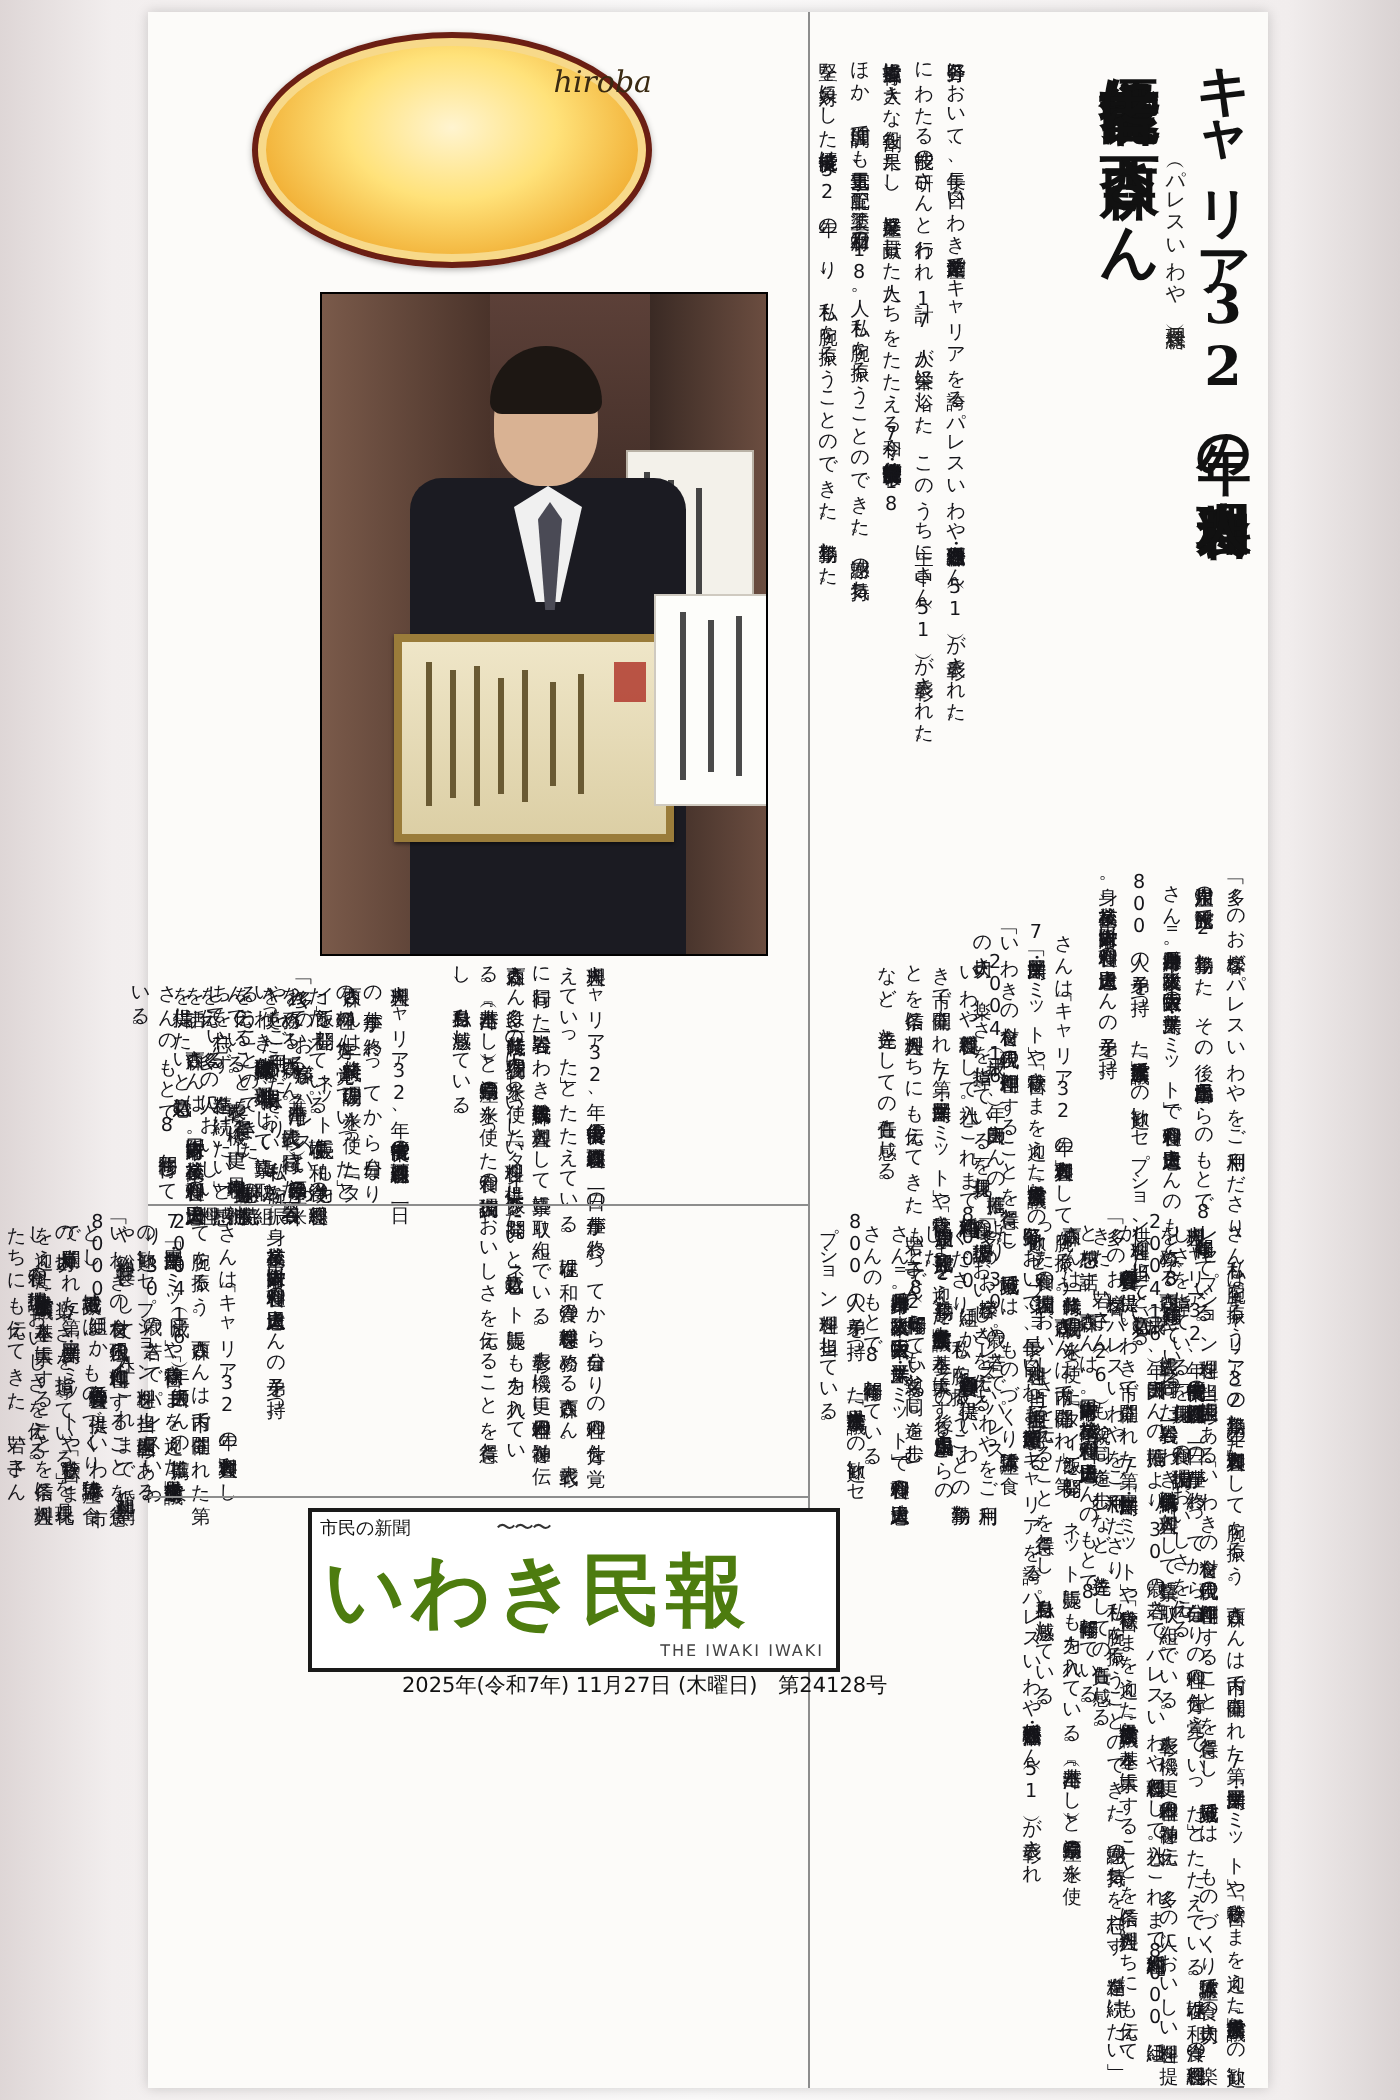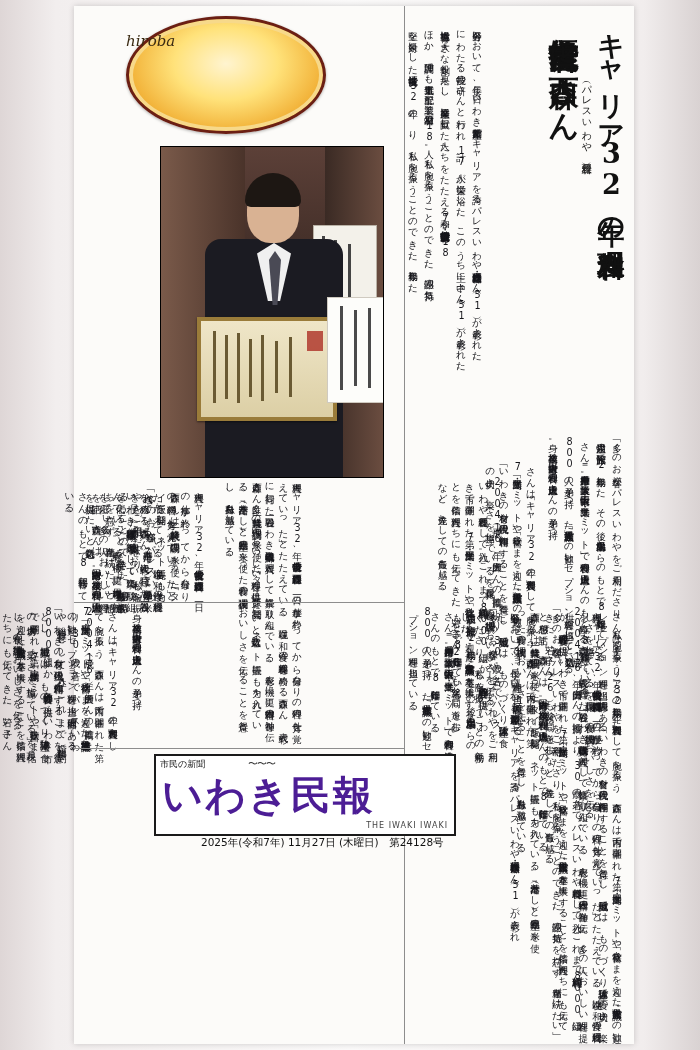--- a/index.html
+++ b/index.html
@@ -69,21 +69,21 @@
   }
   .logo .oval{
     position:absolute;inset:0;
     border-radius:50%;
     background:radial-gradient(ellipse at 50% 40%, #fff4d0 0%, #ffe27a 38%, #f2b33a 70%, #c98a1c 100%);
     border:3px solid #6b1f14;
     box-shadow:inset 0 0 0 4px #f7d98a, 0 1px 3px rgba(0,0,0,.3);
   }
   .logo .hiroba-en{
     position:absolute;top:16px;left:0;right:0;
-    text-align:left;
+    text-align:right;
     font-family:"DejaVu Serif", serif;
     font-style:italic;
     font-size:15px;
     color:#3a2a12;
   }
   .logo .hiroba-jp{
     position:absolute;top:28px;left:0;right:0;
     text-align:center;
     font-family:"DejaVu Serif", serif;
     font-weight:bold;
@@ -134,38 +134,37 @@
     text-align:justify;
   }
   .rule{position:absolute;background:#8d8d8d;}
   
   .masthead{
     position:absolute;
     left:80px;top:748px;
     width:262px;height:78px;
     border:2px solid #1a1a1a;
     background:#fff;
-    padding-left:36px;
   }
   .mh-small{
     position:absolute;left:4px;top:2px;
     font-size:9px;color:#111;
     font-family:"DejaVu Sans", sans-serif;
   }
   .mh-swirl{
     position:absolute;left:92px;top:1px;
     font-size:10px;color:#333;letter-spacing:-1px;
   }
   .mh-title{
     position:absolute;left:6px;top:12px;
     font-family:"DejaVu Serif", serif;
     font-weight:bold;
     font-size:40px;
     letter-spacing:2px;
-    color:#4c1d95;
+    color:#4d7c0f;
   }
   .mh-en{
     position:absolute;right:6px;bottom:4px;
     font-size:8px;color:#444;letter-spacing:1px;
   }
   .mh-date{
     position:absolute;left:82px;top:830px;
     font-size:10.5px;color:#111;
     font-family:"DejaVu Sans", sans-serif;
     white-space:nowrap;

